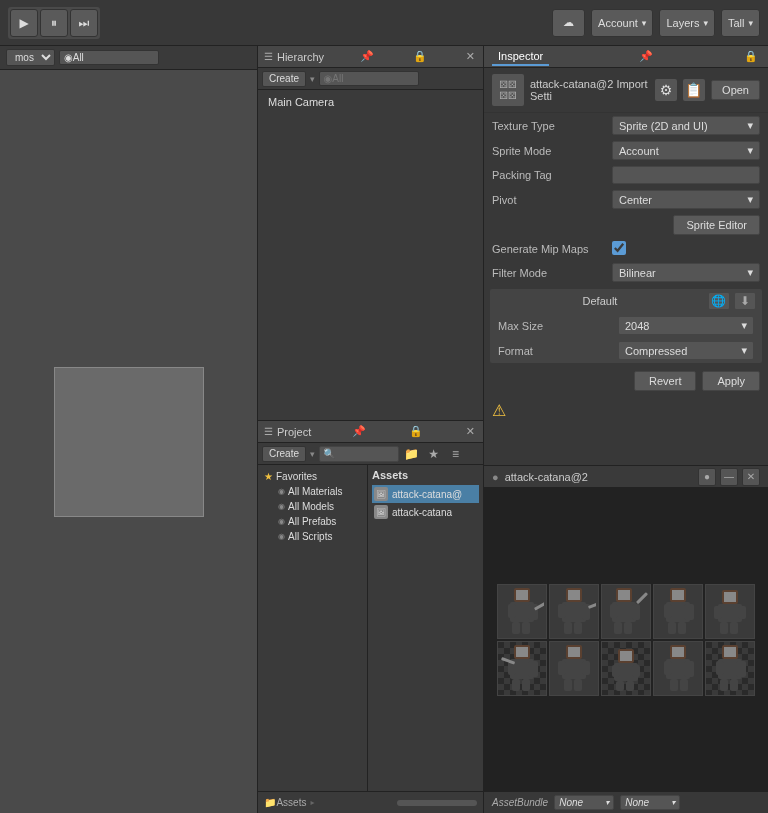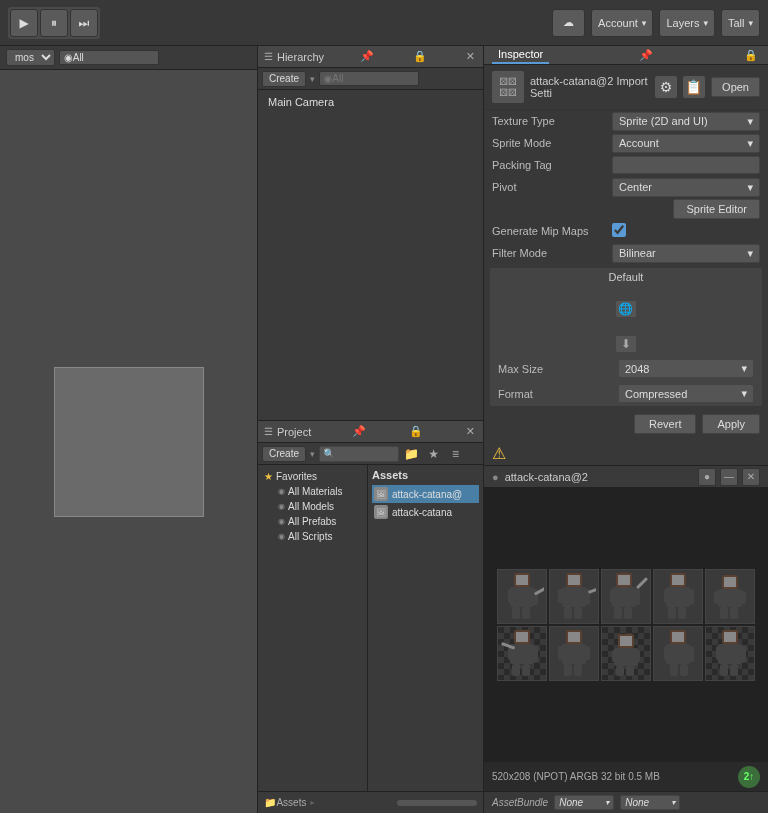--- a/index.html
+++ b/index.html
@@ -419,22 +419,21 @@
 
     .inspector-section {
       background: #444;
       margin: 4px 6px;
       border-radius: 2px;
     }
     .section-header {
       display: flex;
       align-items: center;
       padding: 3px 6px;
-      gap: 17px;
-      flex-direction: column;
+      gap: 4px;
     }
     .section-title {
       flex: 1;
       font-size: 11px;
       color: #ccc;
       text-align: center;
     }
     .section-icon-btn {
       background: #555;
       border: 1px solid #444;
@@ -950,24 +949,20 @@
                 <rect x="10" y="16" width="24" height="20" rx="2" fill="#444"></rect>
                 <rect x="8" y="18" width="8" height="14" rx="2" fill="#444"></rect>
                 <rect x="28" y="18" width="10" height="16" rx="2" fill="#444"></rect>
                 <rect x="12" y="36" width="8" height="12" rx="2" fill="#444"></rect>
                 <rect x="22" y="36" width="8" height="12" rx="2" fill="#444"></rect>
               </svg>
             </div>
           </div>
         </div>
       </div>
-      <div class="preview-footer">
-        <span>520x208 (NPOT)  ARGB 32 bit  0.5 MB</span>
-        <div class="preview-info-badge">2↑</div>
-      </div>
 
       <div class="asset-bundle-bar">
         <span>AssetBundle</span>
         <div class="asset-bundle-dropdown">
           <span>None</span>
           <span style="font-size:8px;">▾</span>
         </div>
         <div class="asset-bundle-dropdown">
           <span>None</span>
           <span style="font-size:8px;">▾</span>

